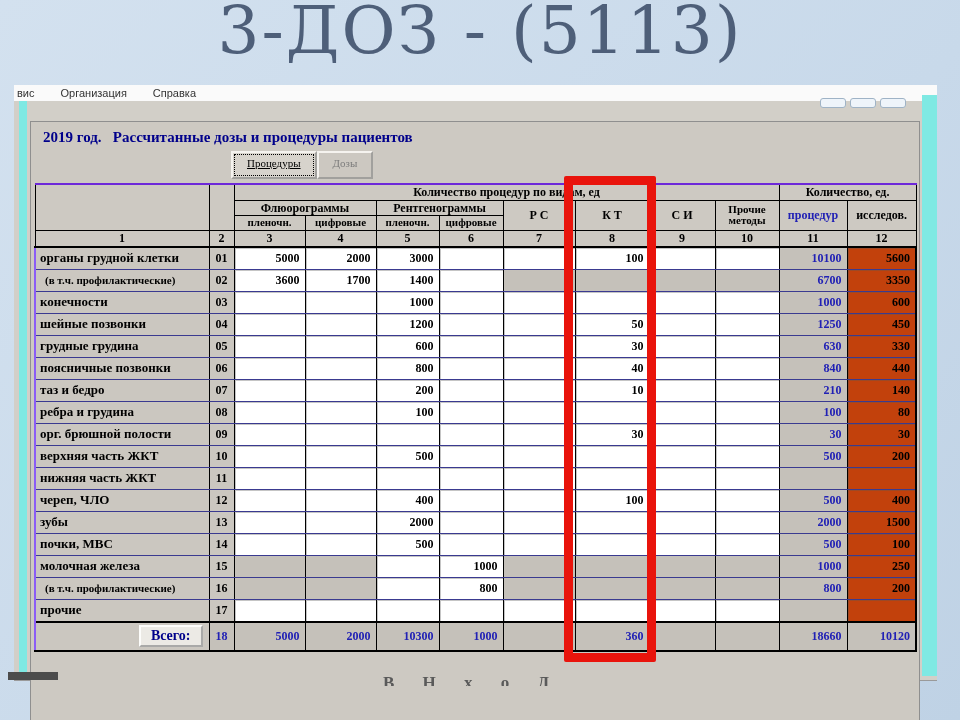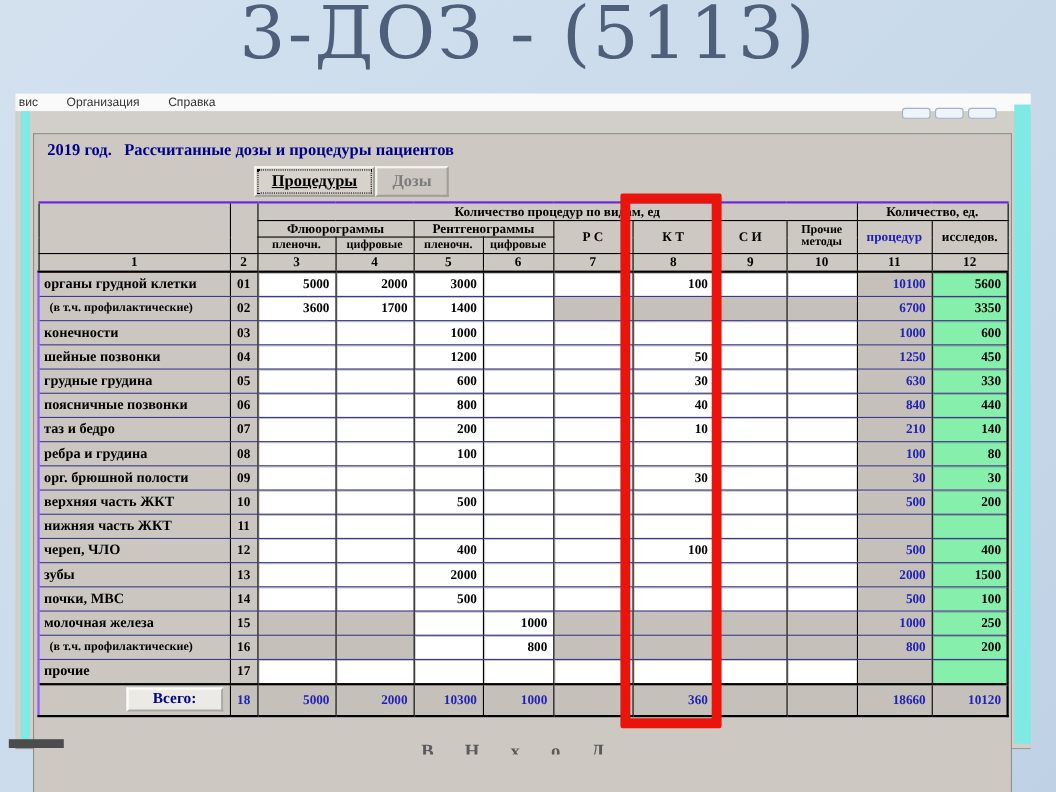--- a/index.html
+++ b/index.html
@@ -33,21 +33,21 @@
   .panel{
     position:absolute;left:16px;top:36px;width:890px;height:610px;
     background:#cdc9c2;border:1px solid #8f8f8f;box-sizing:border-box;overflow:hidden;
   }
   .panel-header{
     position:absolute;left:12px;top:7px;font-size:15px;font-weight:bold;
     color:#00008b;white-space:pre;
   }
   .tabs{position:absolute;left:200px;top:29px;display:flex;height:28px;}
   .tab{
-    padding:4px 14px 0 14px;font-size:15px;font-weight:bold;color:#7c7c7c;
+    padding:4px 14px 0 14px;font-size:11px;font-weight:normal;color:#7c7c7c;
     background:#ccc8c1;border:2px outset #f5f3ef;box-sizing:border-box;cursor:default;
   }
   .tab.active{
     background:#d7d3cc;color:#000;text-decoration:underline;
     outline:1px dotted #000;outline-offset:-4px;
   }
   
   table.grid{
     position:absolute;left:3px;top:61px;border-collapse:collapse;table-layout:fixed;
     width:881px;font-family:"Liberation Serif",serif;
@@ -63,31 +63,31 @@
     border-left:1px solid #000;border-right:1px solid #000;
     border-top:1px solid #3a3a90;border-bottom:1px solid #3a3a90;
     font-size:12px;font-weight:bold;height:21px;padding:0 5px;overflow:hidden;white-space:nowrap;
   }
   .grid td.lbl{background:#cbc7c0;text-align:left;font-size:13px;padding-left:4px;border-left:2px solid #8b5cf6;}
   .grid td.lbl.sub{font-size:11px;padding-left:9px;}
   .grid td.num{background:#cbc7c0;text-align:center;padding:0;}
   .grid td.inp{background:#fff;text-align:right;box-shadow:inset 1px 1px 0 rgba(90,90,90,.35);}
   .grid td.dis{background:#c5c1ba;}
   .grid td.proc{background:#c5c1ba;color:#2121b5;text-align:right;}
-  .grid td.issl{background:#86efac;text-align:right;box-shadow:inset 1px 1px 0 rgba(90,90,90,.35);border-right:2px solid #000;}
+  .grid td.issl{background:#c2410c;text-align:right;box-shadow:inset 1px 1px 0 rgba(90,90,90,.35);border-right:2px solid #000;}
   .grid thead tr.h1 th{border-top:2px solid #6d28d9;}
   .grid thead tr.h4 th{border-bottom:2px solid #000;}
   .grid tr.total td{
     background:#c5c1ba;color:#2121b5;border-top:2px solid #000;border-bottom:2px solid #000;
     height:27px;box-shadow:none;
   }
   .grid tr.total td.lbl{text-align:right;padding-right:6px;background:#cbc7c0;}
   .vsego-btn{
     display:inline-block;background:#eceae5;border:2px outset #fdfdfb;
-    padding:1px 22px;font-size:14px;font-weight:bold;color:#00008b;cursor:default;
+    padding:1px 10px;font-size:14px;font-weight:bold;color:#00008b;cursor:default;
   }
   .footer-partial{
     position:absolute;left:352px;top:551px;height:13px;overflow:hidden;
     font-size:17px;color:#5a5a5a;letter-spacing:12px;font-weight:bold;
   }
   
   .red-box{
     position:absolute;left:564px;top:176px;width:92px;height:486px;
     border:9px solid #e9140c;box-sizing:border-box;z-index:5;border-radius:2px;
   }

